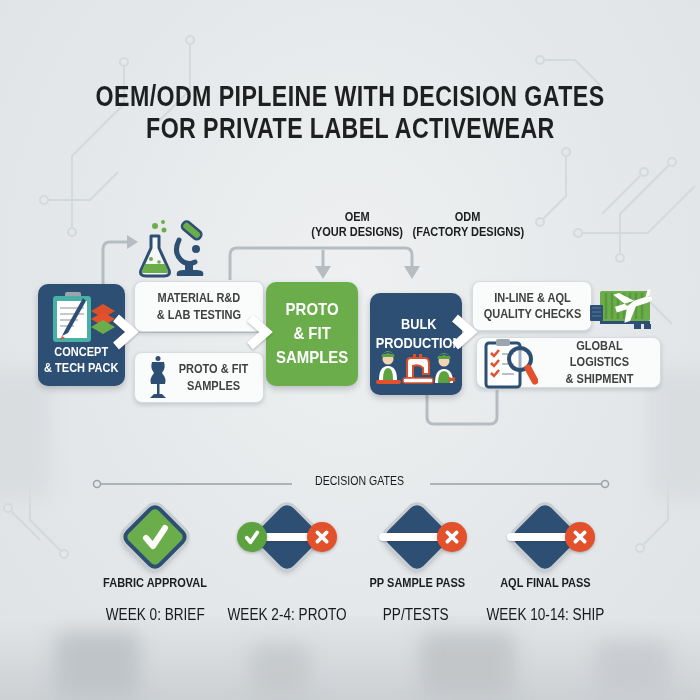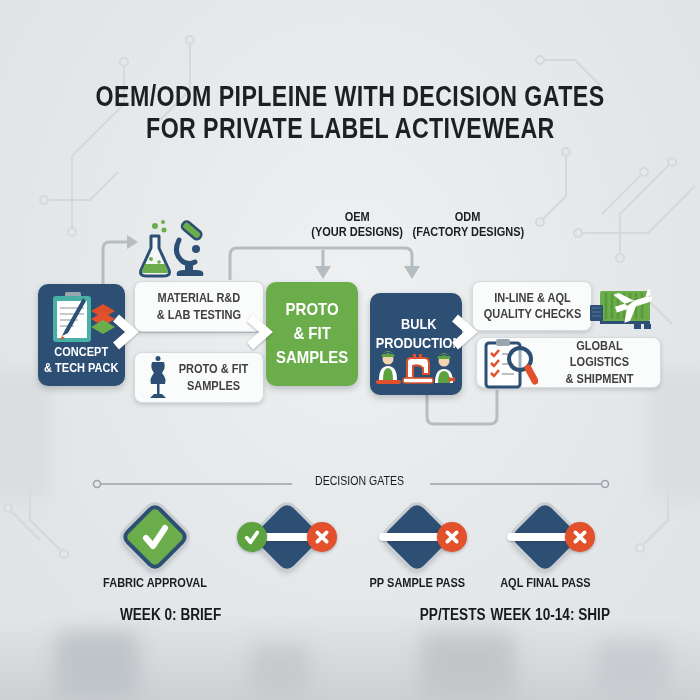--- a/index.html
+++ b/index.html
@@ -28,21 +28,21 @@
   .diamond{position:absolute;left:50px;top:12px;width:50px;height:50px;transform:rotate(45deg);border-radius:9px;
            box-shadow:0 0 0 3px #c7cdd1, 2px 3px 6px rgba(40,50,60,.3);}
   .diamond.pass{background:#6bad4b;border:4px solid #2e4f74;box-sizing:border-box;}
   .diamond.navy{background:#2e4f74;}
   .gate-bar{position:absolute;left:37px;top:33px;width:76px;height:8px;background:#fff;border-radius:4px;box-shadow:0 1px 2px rgba(40,50,60,.3);}
   .badge{position:absolute;top:22px;width:30px;height:30px;border-radius:50%;display:flex;align-items:center;justify-content:center;box-shadow:0 1px 3px rgba(40,50,60,.35);}
   .badge.green{background:#5ca23f;left:25px;}
   .badge.red{background:#e2512c;left:95px;}
   .gate-check{position:absolute;left:58px;top:20px;width:34px;height:34px;}
   .gate-label{position:absolute;left:0;top:76px;width:150px;text-align:center;font-size:12.5px;font-weight:700;color:#1b1d1e;white-space:nowrap;}
-  .gate-week{position:absolute;left:0;top:106px;width:150px;text-align:right;font-size:16px;font-weight:700;color:#17191a;white-space:nowrap;}
+  .gate-week{position:absolute;left:0;top:106px;width:150px;text-align:center;font-size:16px;font-weight:400;color:#17191a;white-space:nowrap;}
   .small-lbl{font-size:12.5px;font-weight:700;color:#1b1d1e;line-height:1.2;text-align:center;}
 </style>
 </head>
 <body>
 
 <div id="canvas">
 
   <svg class="abs" style="left:0;top:0;" width="700" height="700" viewBox="0 0 700 700">
     <g stroke="#d4d9dc" stroke-width="2" fill="none">
       <path d="M72,232 L72,156 L124,104 L124,62"></path>
@@ -291,20 +291,21 @@
       <svg width="18" height="18" viewBox="0 0 24 24">
           <path d="M5 13 l5 6 L19 6" stroke="#ffffff" stroke-width="5" fill="none" stroke-linecap="round" stroke-linejoin="round"></path>
         </svg>
     </div>
     <div class="badge red">
       <svg width="16" height="16" viewBox="0 0 24 24">
           <path d="M5 5 L19 19 M19 5 L5 19" stroke="#ffffff" stroke-width="5.5" stroke-linecap="round"></path>
         </svg>
     </div>
     <div class="gate-label"><span class="cond"></span></div>
+    <div class="gate-week"><span class="cond85">WEEK 2-4: PROTO</span></div>
   </div>
 
   <div class="gate" style="left:342px;">
     <div class="diamond navy"></div>
     <div class="gate-bar"></div>
     <div class="badge red">
       <svg width="16" height="16" viewBox="0 0 24 24">
           <path d="M5 5 L19 19 M19 5 L5 19" stroke="#ffffff" stroke-width="5.5" stroke-linecap="round"></path>
         </svg>
     </div>

